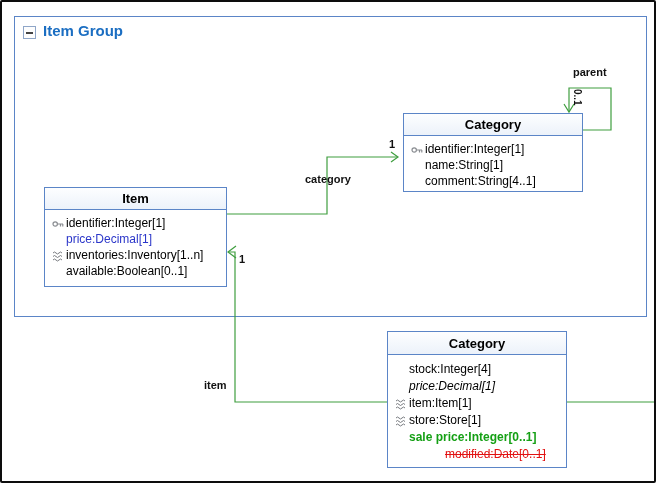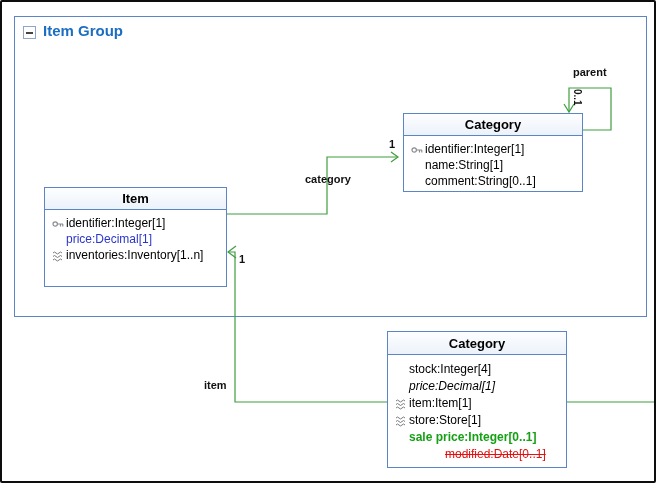--- a/index.html
+++ b/index.html
@@ -109,21 +109,21 @@
             </svg>
         </span>
         <span class="attr-text">identifier:Integer[1]</span>
       </div>
       <div class="row">
         <span class="icon"></span>
         <span class="attr-text">name:String[1]</span>
       </div>
       <div class="row">
         <span class="icon"></span>
-        <span class="attr-text">comment:String[0..1]</span>
+        <span class="attr-text">comment:String[4..1]</span>
       </div>
     </div>
   </div>
 
   <div class="node" id="node-item" style="left:42px;top:185px;width:183px;height:100px;">
     <div class="node-header">
       <span>Item</span>
     </div>
     <div class="node-body">
       <div class="row">
@@ -139,20 +139,24 @@
         <span class="icon"></span>
         <span class="attr-text attr-blue">price:Decimal[1]</span>
       </div>
       <div class="row">
         <span class="icon">
           <svg viewBox="0 0 12 12" width="12" height="12">
               <path d="M1 3 q1.5 -2 3 0 t3 0 t3 0 M1 6.5 q1.5 -2 3 0 t3 0 t3 0 M1 10 q1.5 -2 3 0 t3 0 t3 0" fill="none" stroke="#787b80" stroke-width="1"></path>
             </svg>
         </span>
         <span class="attr-text">inventories:Inventory[1..n]</span>
+      </div>
+      <div class="row">
+        <span class="icon"></span>
+        <span class="attr-text">available:Boolean[0..1]</span>
       </div>
     </div>
   </div>
 
   <div class="node" id="node-inventory" style="left:385px;top:329px;width:180px;height:137px;">
     <div class="node-header" style="height:23px;">
       <span>Category</span>
     </div>
     <div class="node-body">
       <div class="row">

